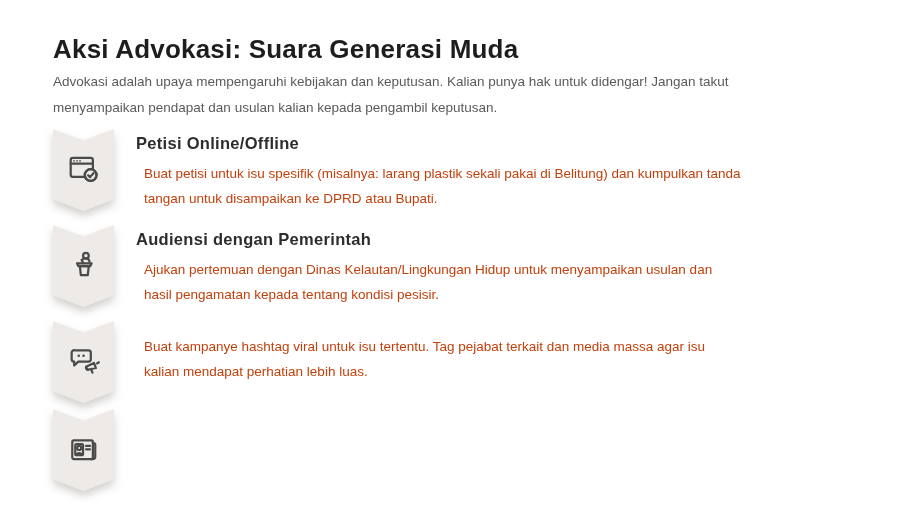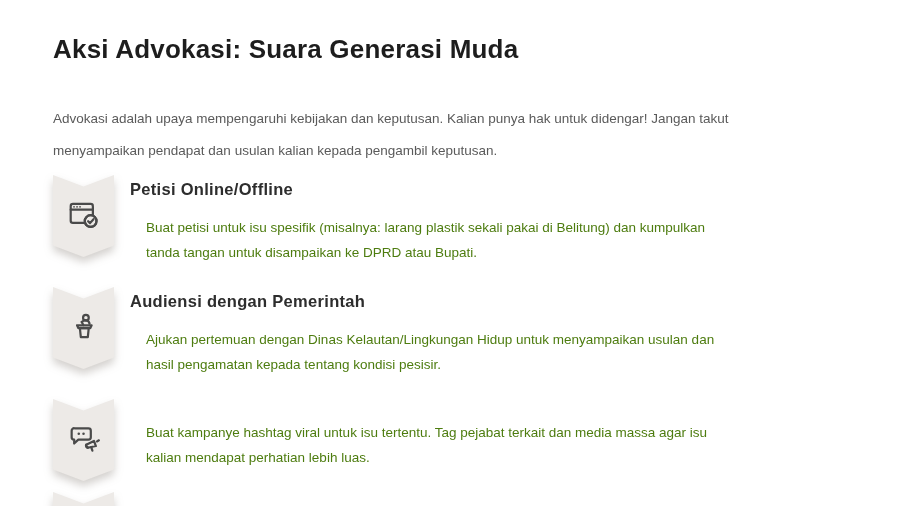--- a/index.html
+++ b/index.html
@@ -20,33 +20,33 @@
     padding: 34px 55px 0 53px;
   }
   .page-title {
     margin: 0;
     font-size: 26px;
     font-weight: 800;
     letter-spacing: 0.2px;
     color: #1d1d1d;
   }
   .intro {
-    margin: 38px 0 0 0;
+    margin: 4px 0 0 0;
     max-width: 796px;
     font-size: 13.5px;
-    line-height: 32px;
+    line-height: 26px;
     color: #5a5a5a;
   }
   .items {
     margin-top: 8px;
   }
   .item {
     display: flex;
     align-items: flex-start;
-    gap: 16px;
+    gap: 22px;
     margin-bottom: 6px;
   }
   .chev-wrap {
     flex: 0 0 auto;
     filter: drop-shadow(0 5px 4px rgba(96, 86, 76, 0.28));
   }
   .chevron {
     width: 61px;
     height: 82px;
     background: #edeae7;
@@ -69,25 +69,25 @@
     padding-top: 5px;
   }
   .item-title {
     margin: 0 0 6px 0;
     font-size: 16.5px;
     font-weight: 700;
     letter-spacing: 0.3px;
     color: #2d2d2d;
   }
   .item-desc {
-    margin: 16px;
+    margin: 8px;
     max-width: 740px;
     font-size: 13.5px;
     line-height: 25px;
-    color: #4d7c0f;
+    color: #c2410c;
   }
   .dotfill { fill: #4a4a4a; stroke: none; }
   .bgfill  { fill: #edeae7; }
 </style>
 </head>
 <body>
 
 <div class="slide">
 
   <h1 class="page-title">Aksi Advokasi: Suara Generasi Muda</h1>

